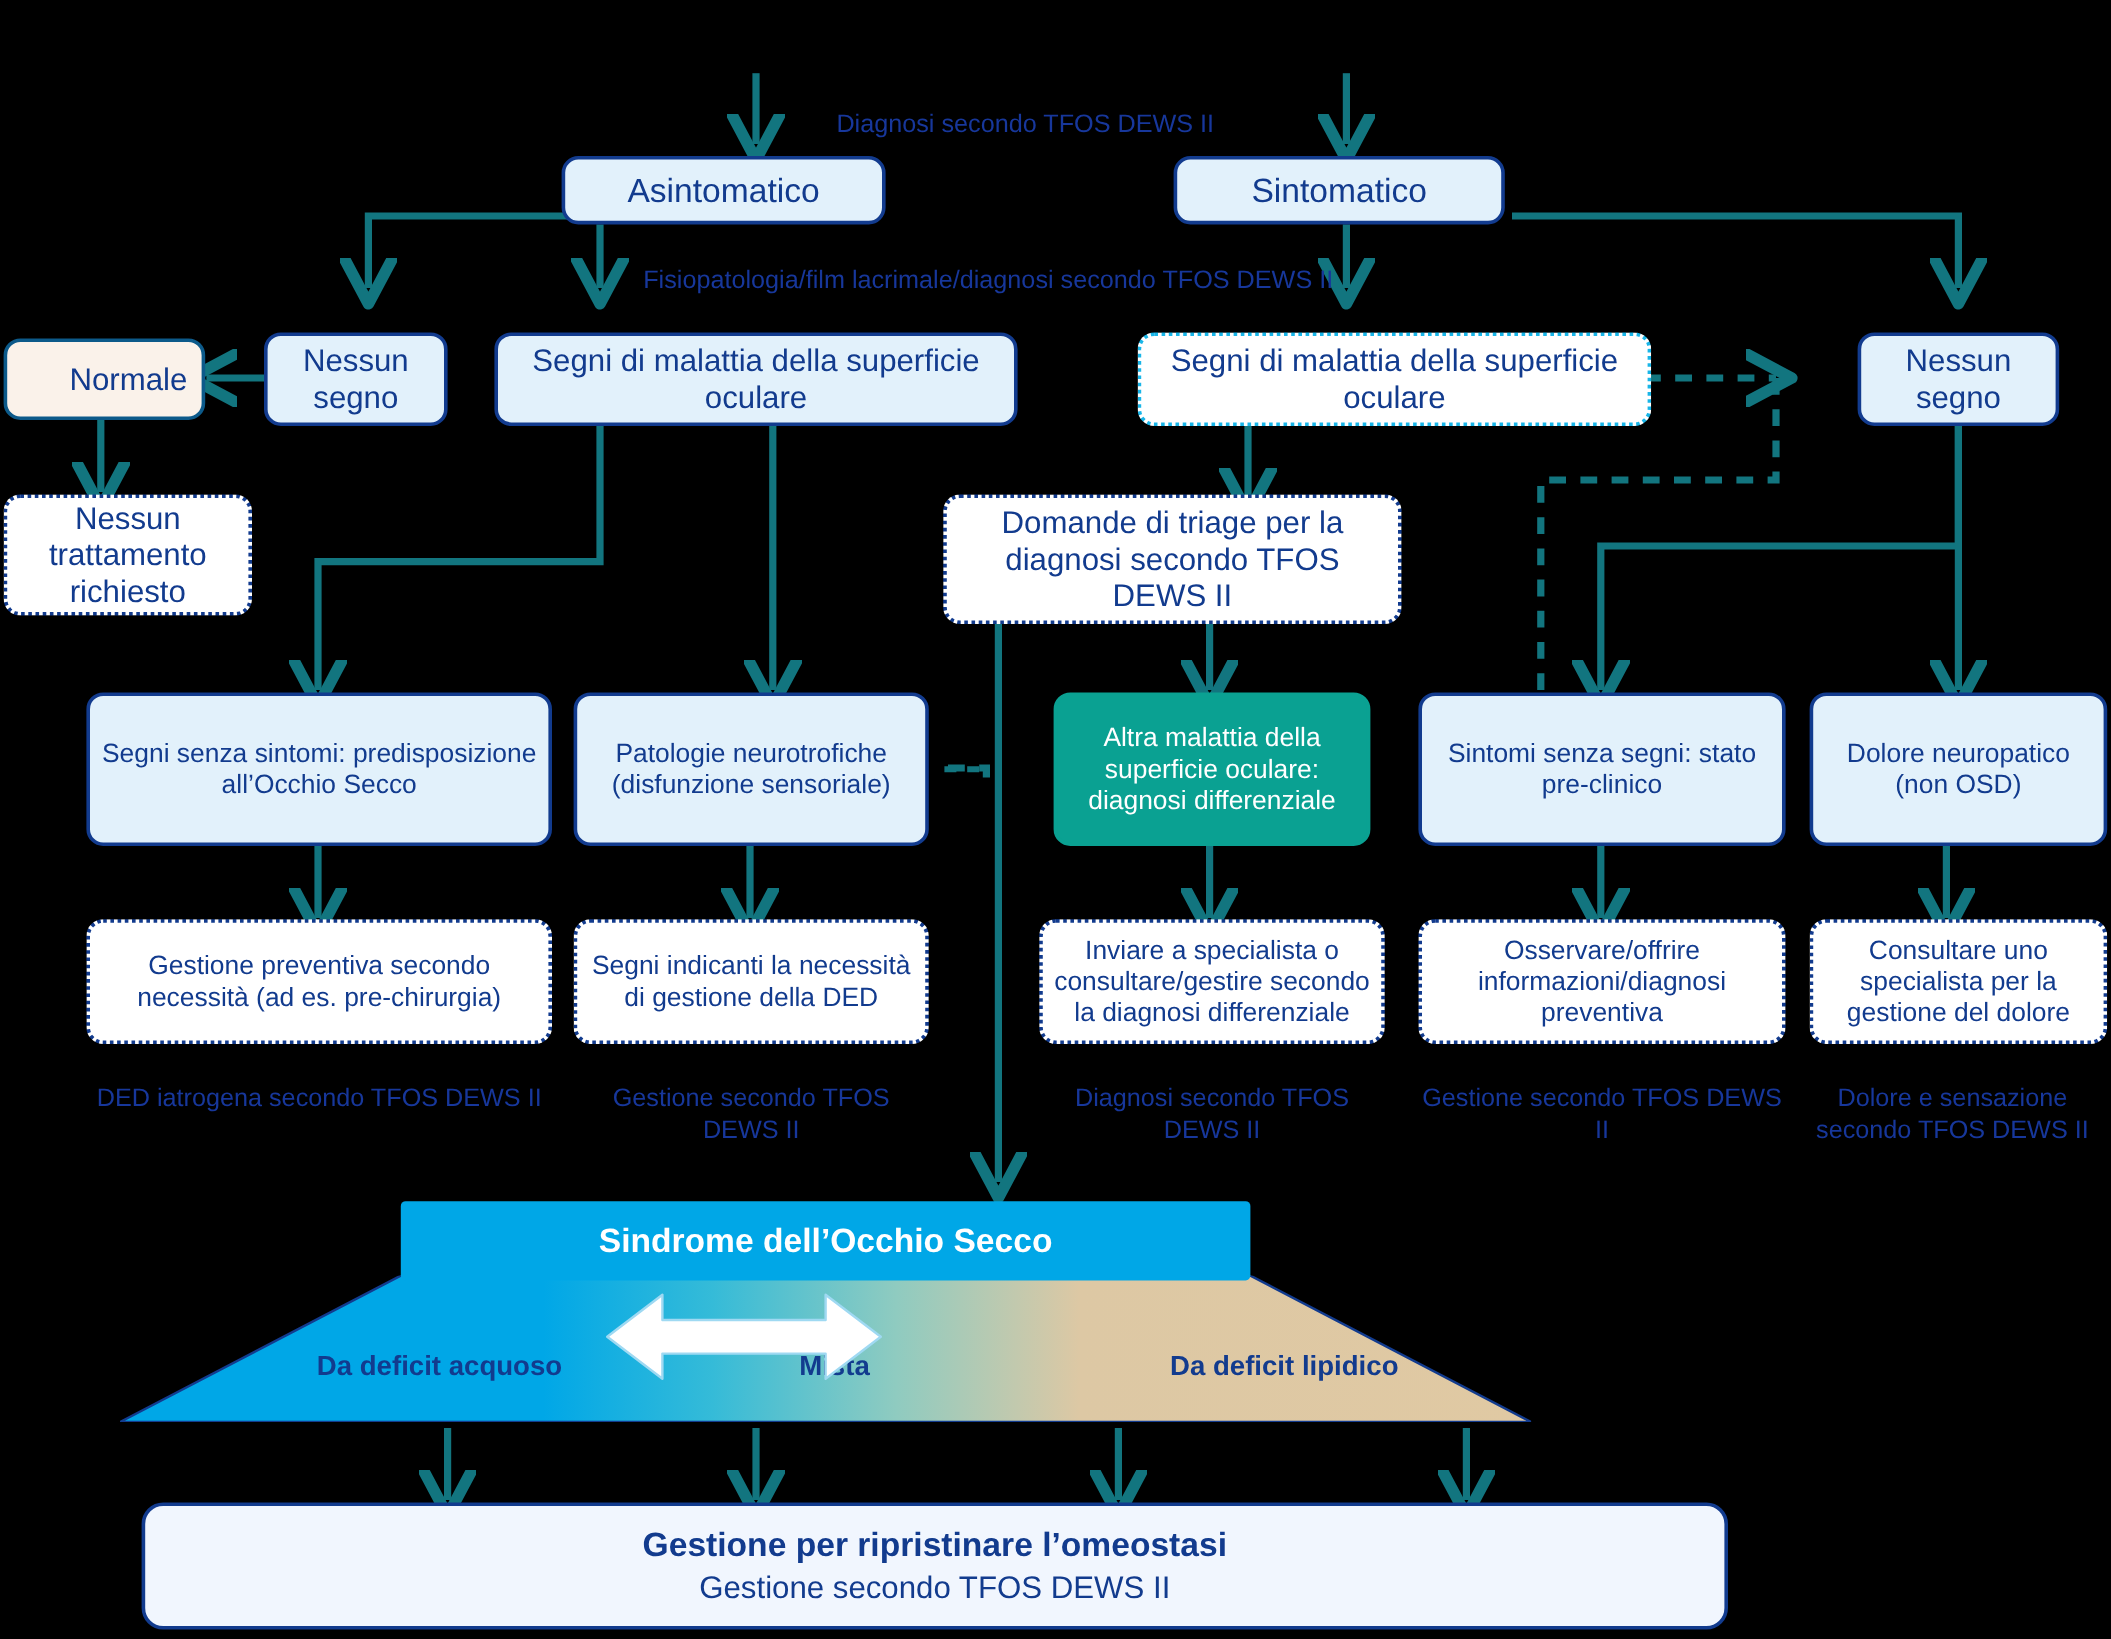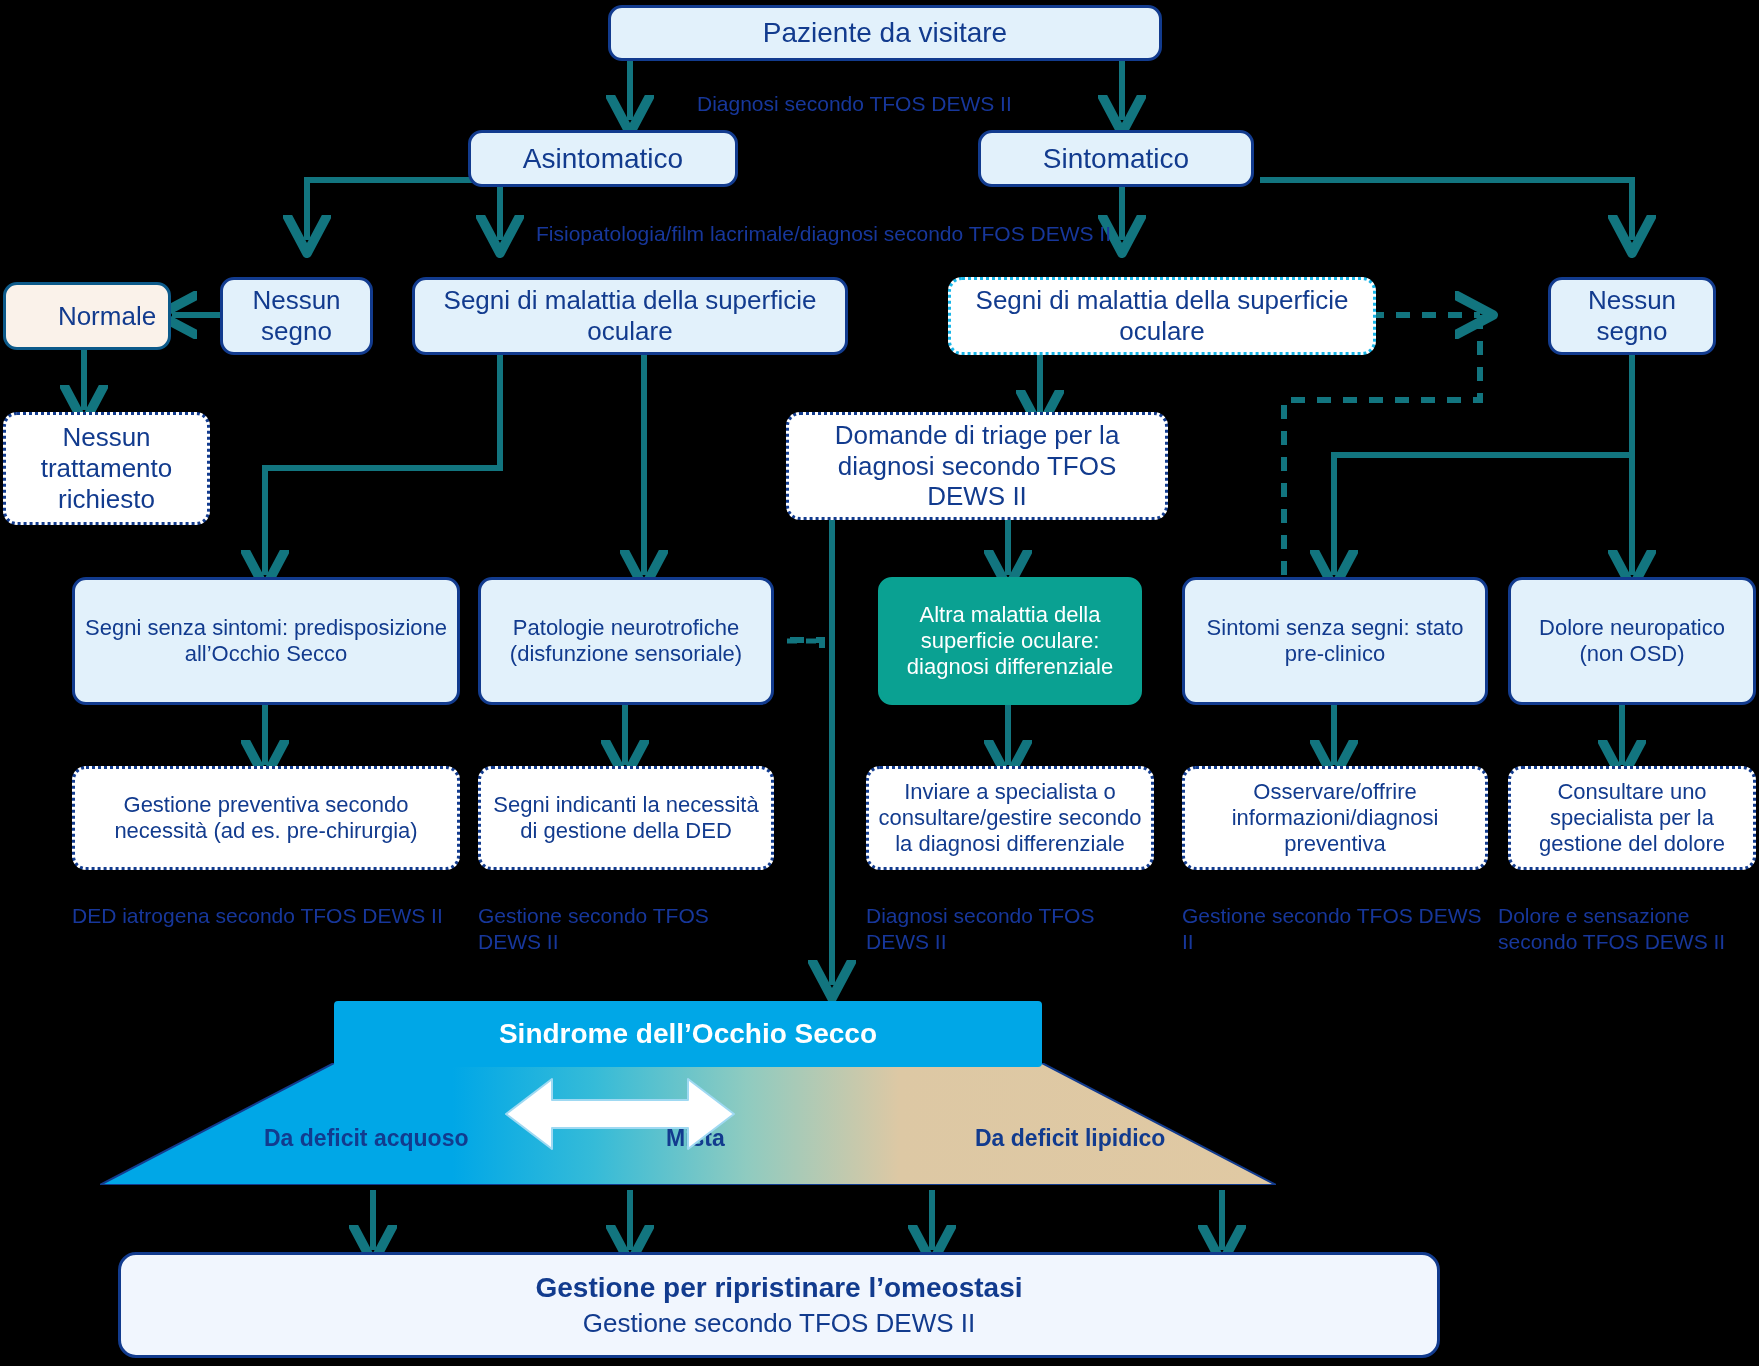--- a/index.html
+++ b/index.html
@@ -61,21 +61,21 @@
     position:absolute;
     color:#17379b;
     font-size:21px;
     white-space:nowrap;
     font-weight:500;
   }
   .caption{
     position:absolute;
     color:#17379b;
     font-size:21px;
-    text-align:left;
+    text-align:center;
     line-height:1.22;
     font-weight:500;
   }
   
   #wires{position:absolute;left:0;top:0;width:1759px;height:1366px;}
   
   #pyr-head{
     position:absolute;
     left:334px;top:1001px;width:708px;height:66px;
     background:#00a7e7;
@@ -157,23 +157,20 @@
     <g fill="none" stroke="#12757f" stroke-width="6" stroke-dasharray="14 12" stroke-linecap="butt">
       <path d="M1480,315 L1480,400 L1284,400 L1284,575"></path>
       <path d="M1370,315 L1480,315" marker-end="url(#ah)"></path>
       <path d="M790,640 L822,640 L822,660"></path>
     </g>
     <g fill="none" stroke="#12757f" stroke-width="5" stroke-dasharray="10 9">
       <path d="M787,641 L818,641"></path>
     </g>
   </svg>
 
-  <div class="node n-solid f28" style="left:608px;top:5px;width:554px;height:56px;">
-    <span>Paziente da visitare</span>
-  </div>
 
   <div class="elabel" style="left:697px;top:92px;">Diagnosi secondo TFOS DEWS II</div>
 
   <div class="node n-solid f28" style="left:468px;top:130px;width:270px;height:57px;">
     <span>Asintomatico</span>
   </div>
 
   <div class="node n-solid f28" style="left:978px;top:130px;width:276px;height:57px;">
     <span>Sintomatico</span>
   </div>
@@ -193,21 +190,21 @@
   </div>
 
   <div class="node n-dash-cyan f26" style="left:948px;top:277px;width:428px;height:78px;">
     <span>Segni di malattia della superficie oculare</span>
   </div>
 
   <div class="node n-solid f26" style="left:1548px;top:277px;width:168px;height:78px;">
     <span>Nessun segno</span>
   </div>
 
-  <div class="node n-dash f26" style="left:3px;top:412px;width:207px;height:113px;">
+  <div class="node n-dash f26" style="left:3px;top:412px;width:207px;height:101px;">
     <span>Nessun trattamento richiesto</span>
   </div>
 
   <div class="node n-dash f26" style="left:786px;top:412px;width:382px;height:108px;">
     <span>Domande di triage per la diagnosi secondo TFOS DEWS II</span>
   </div>
 
   <div class="node n-solid f22" style="left:72px;top:577px;width:388px;height:128px;">
     <span>Segni senza sintomi: predisposizione all’Occhio Secco</span>
   </div>

